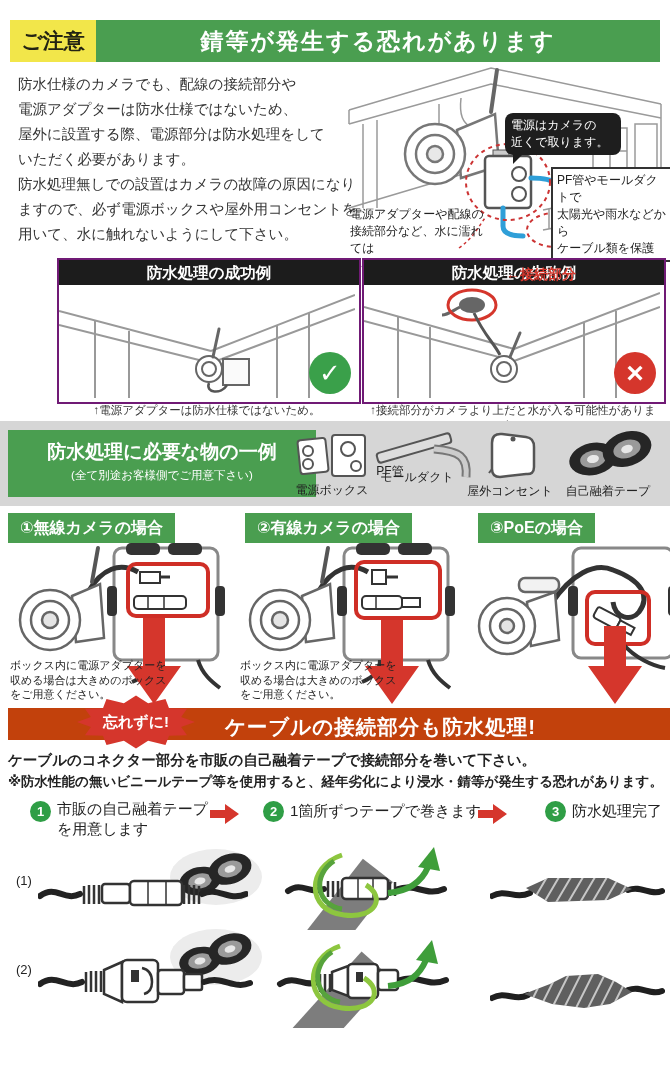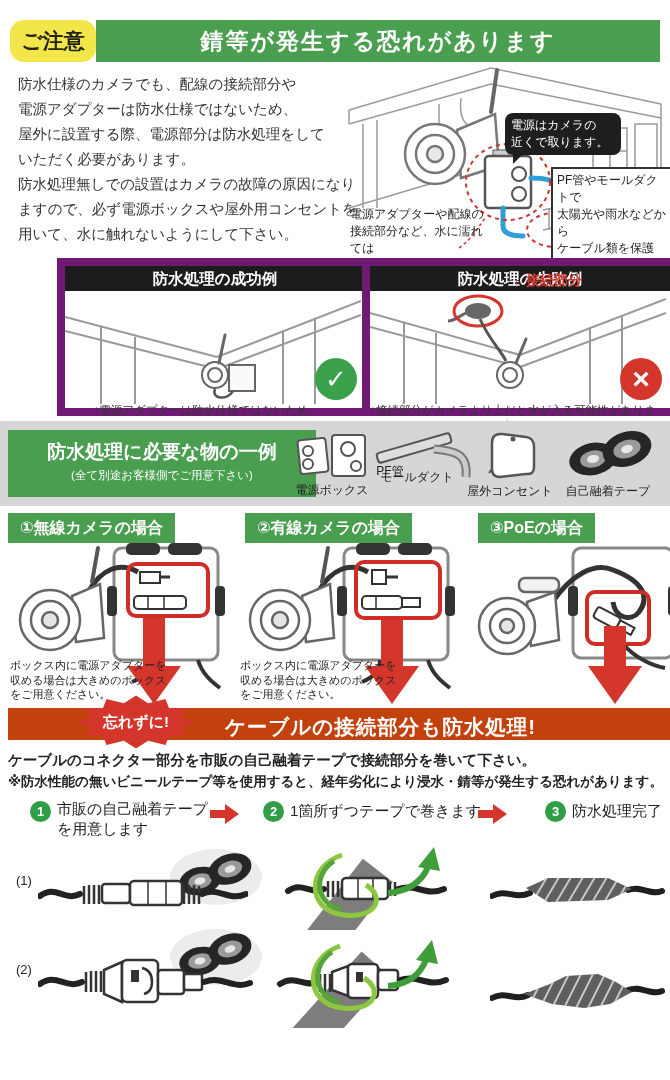--- a/index.html
+++ b/index.html
@@ -3,34 +3,34 @@
 <meta charset="utf-8">
 <style>
   html,body{margin:0;padding:0;background:#f2f2f2;}
   #page{position:relative;width:670px;height:1080px;background:#ffffff;margin:0 auto;
         font-family:"Liberation Sans","DejaVu Sans",sans-serif;color:#222;overflow:hidden;}
   .abs{position:absolute;}
   .pre{white-space:pre-line;}
   
   .caution-box{left:10px;top:20px;width:86px;height:42px;background:#f2e64a;
 uicolor:#222;display:flex;align-items:center;justify-content:center;
-    font-size:21px;font-weight:bold;color:#232313;border-radius:14px;}
+    font-size:21px;font-weight:bold;color:#232313;}
   .header-bar{left:96px;top:20px;width:564px;height:42px;background:#4a9e50;color:#fff;
     display:flex;align-items:center;justify-content:center;font-size:23px;font-weight:bold;letter-spacing:2px;}
   
   .intro{left:18px;top:72px;width:340px;font-size:14.5px;line-height:25px;color:#333;}
   
   .bubble{left:505px;top:113px;width:104px;background:#1e1e1e;color:#fff;font-size:12px;
     line-height:17px;padding:4px 6px;border-radius:8px;}
   .bubble:after{content:"";position:absolute;left:8px;bottom:-9px;border:6px solid transparent;border-top-color:#1e1e1e;border-left-color:#1e1e1e;}
   .pf-note{left:551px;top:167px;width:110px;background:#fff;border:2px solid #333;
     font-size:12px;line-height:17px;padding:3px 4px;color:#222;}
   .adapter-note{left:350px;top:206px;width:145px;font-size:12px;line-height:17px;color:#222;}
   
-  .panel{border:8px solid #701a75;background:#fff;width:300px;height:142px;}
+  .panel{border:2px solid #701a75;background:#fff;width:300px;height:142px;}
   .panel-head{height:25px;background:#1c1c1c;color:#fff;text-align:center;
     font-size:15.5px;font-weight:bold;line-height:25px;}
   .badge-ok,.badge-ng{position:absolute;right:8px;bottom:8px;width:42px;height:42px;border-radius:50%;
     display:flex;align-items:center;justify-content:center;color:#fff;font-weight:bold;}
   .badge-ok{background:#3aa04a;font-size:26px;}
   .badge-ng{background:#d5362c;font-size:30px;}
   .pointer-label{position:absolute;left:142px;top:6px;color:#d5362c;font-weight:bold;font-size:14px;}
   .caption{font-size:11.5px;color:#333;text-align:center;}
   
   .strip{left:0;top:421px;width:670px;height:85px;background:#d6d6d6;}

